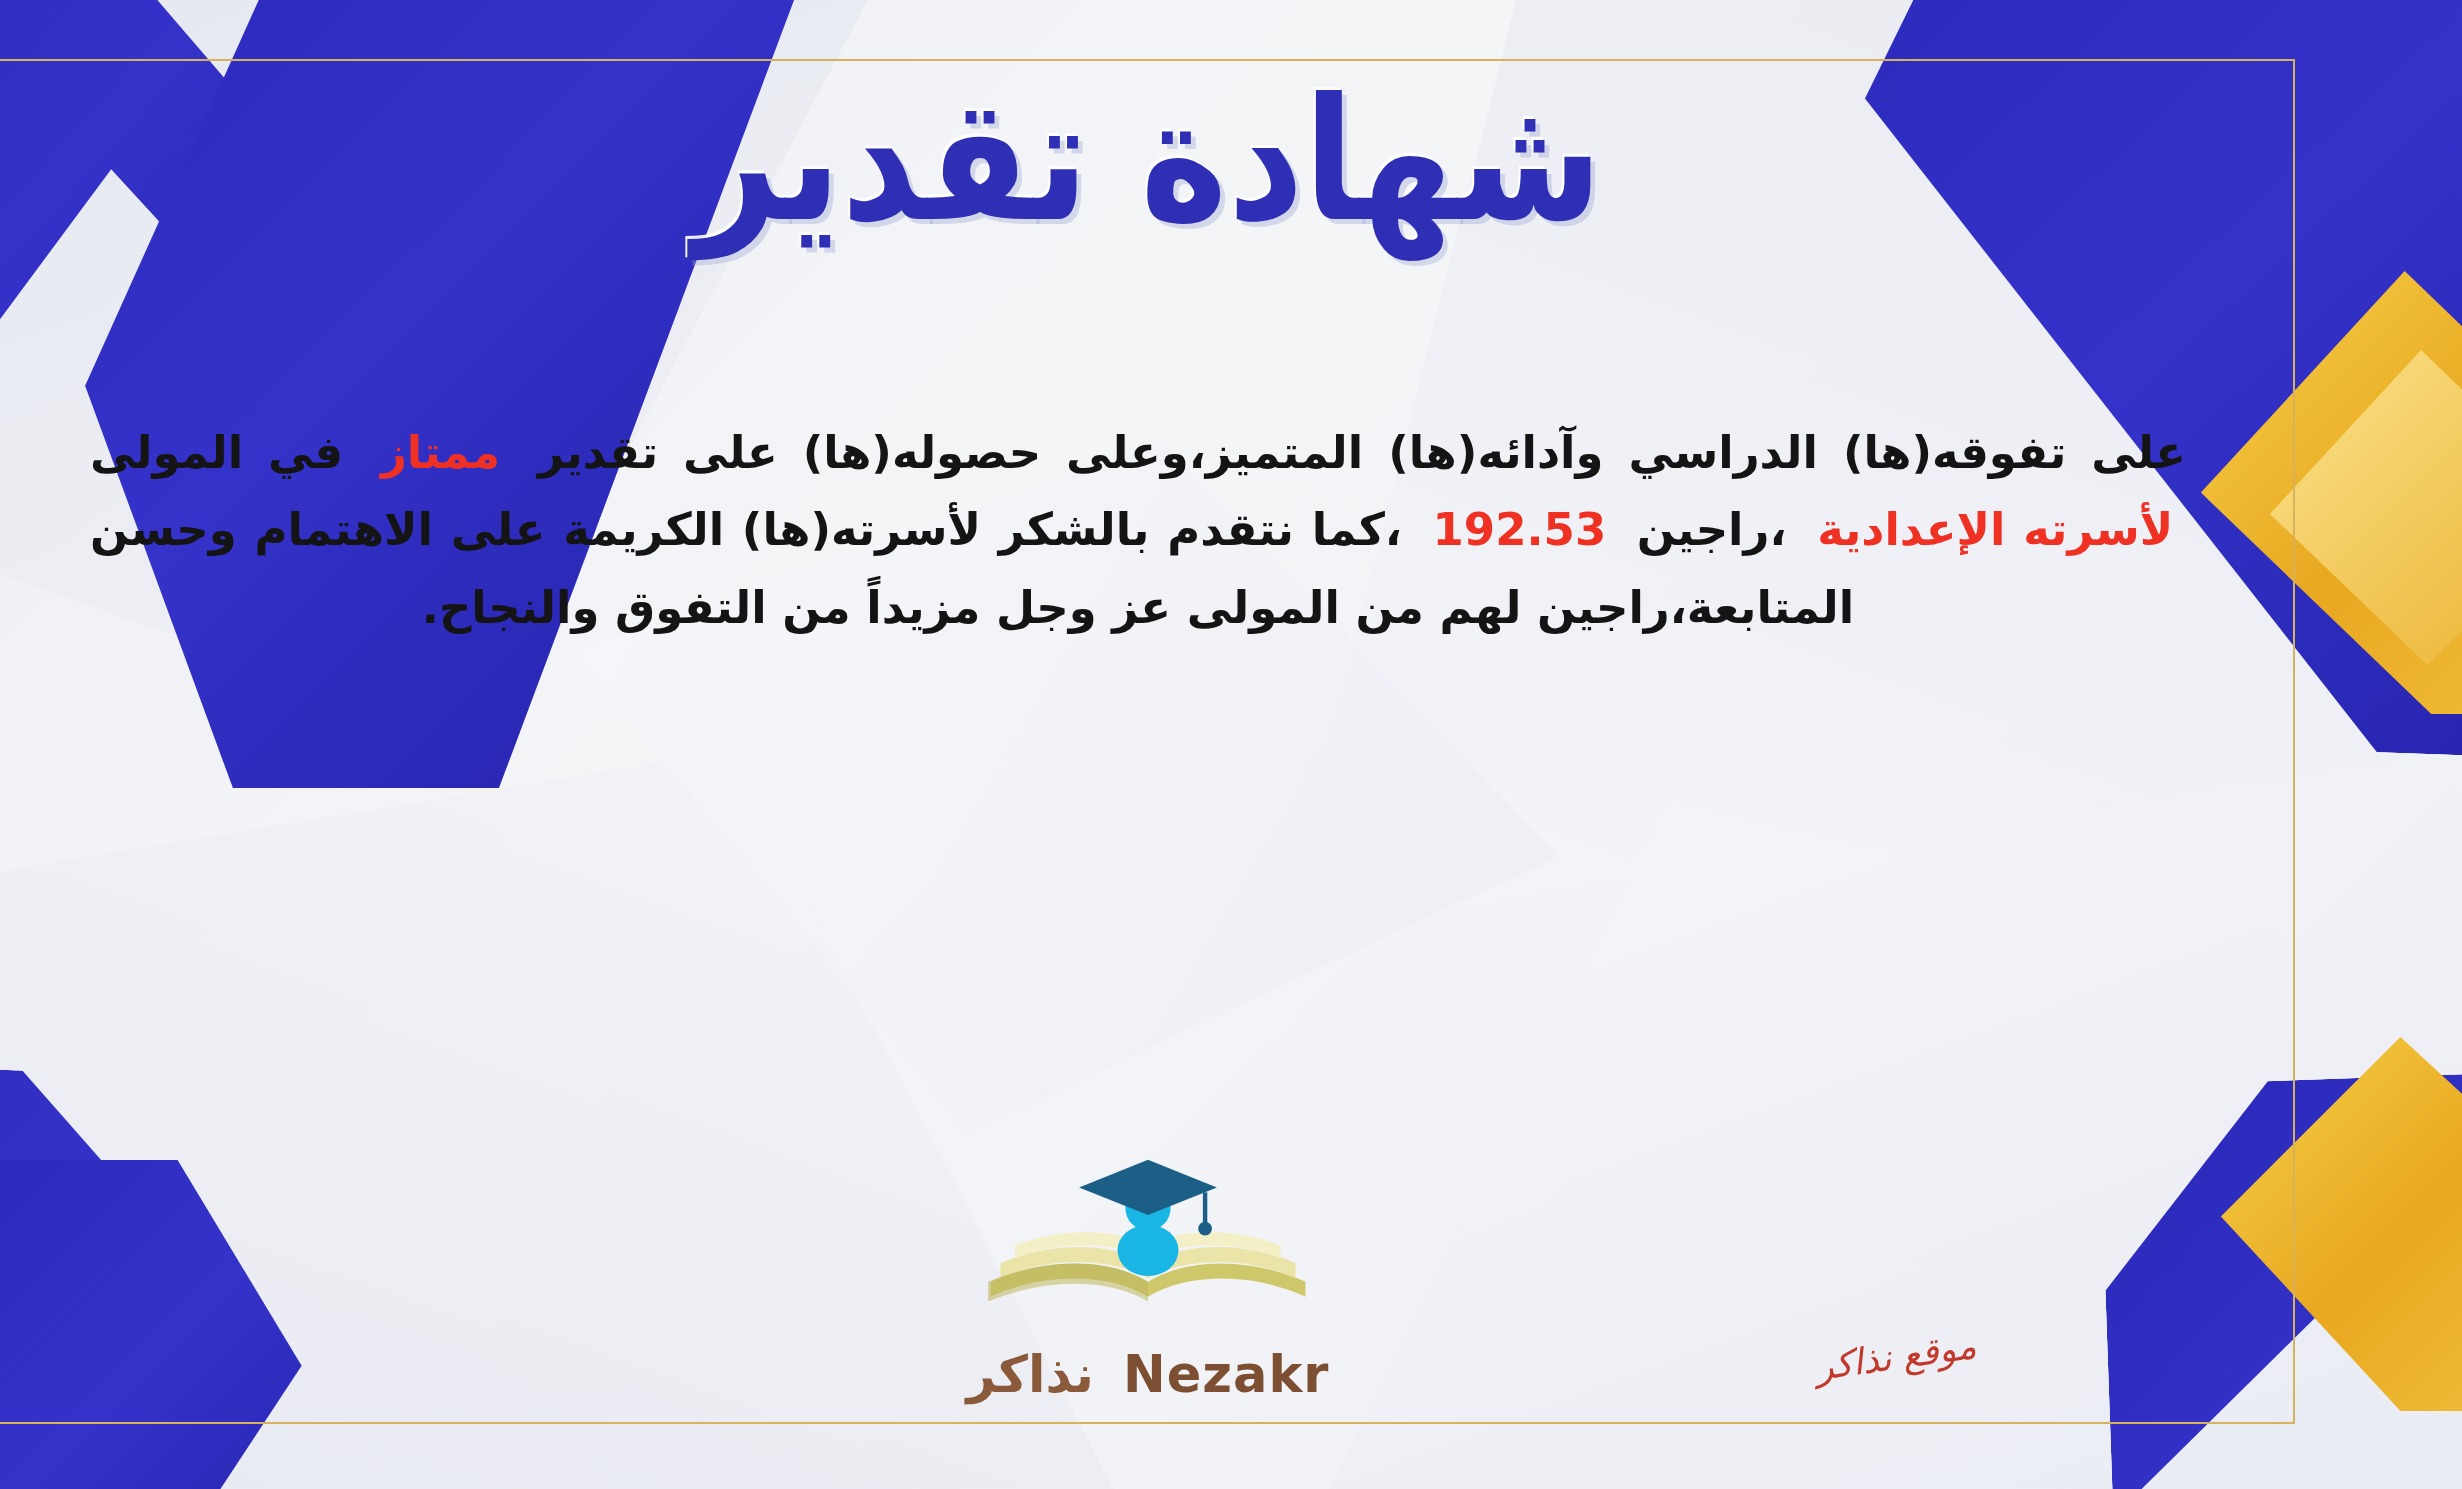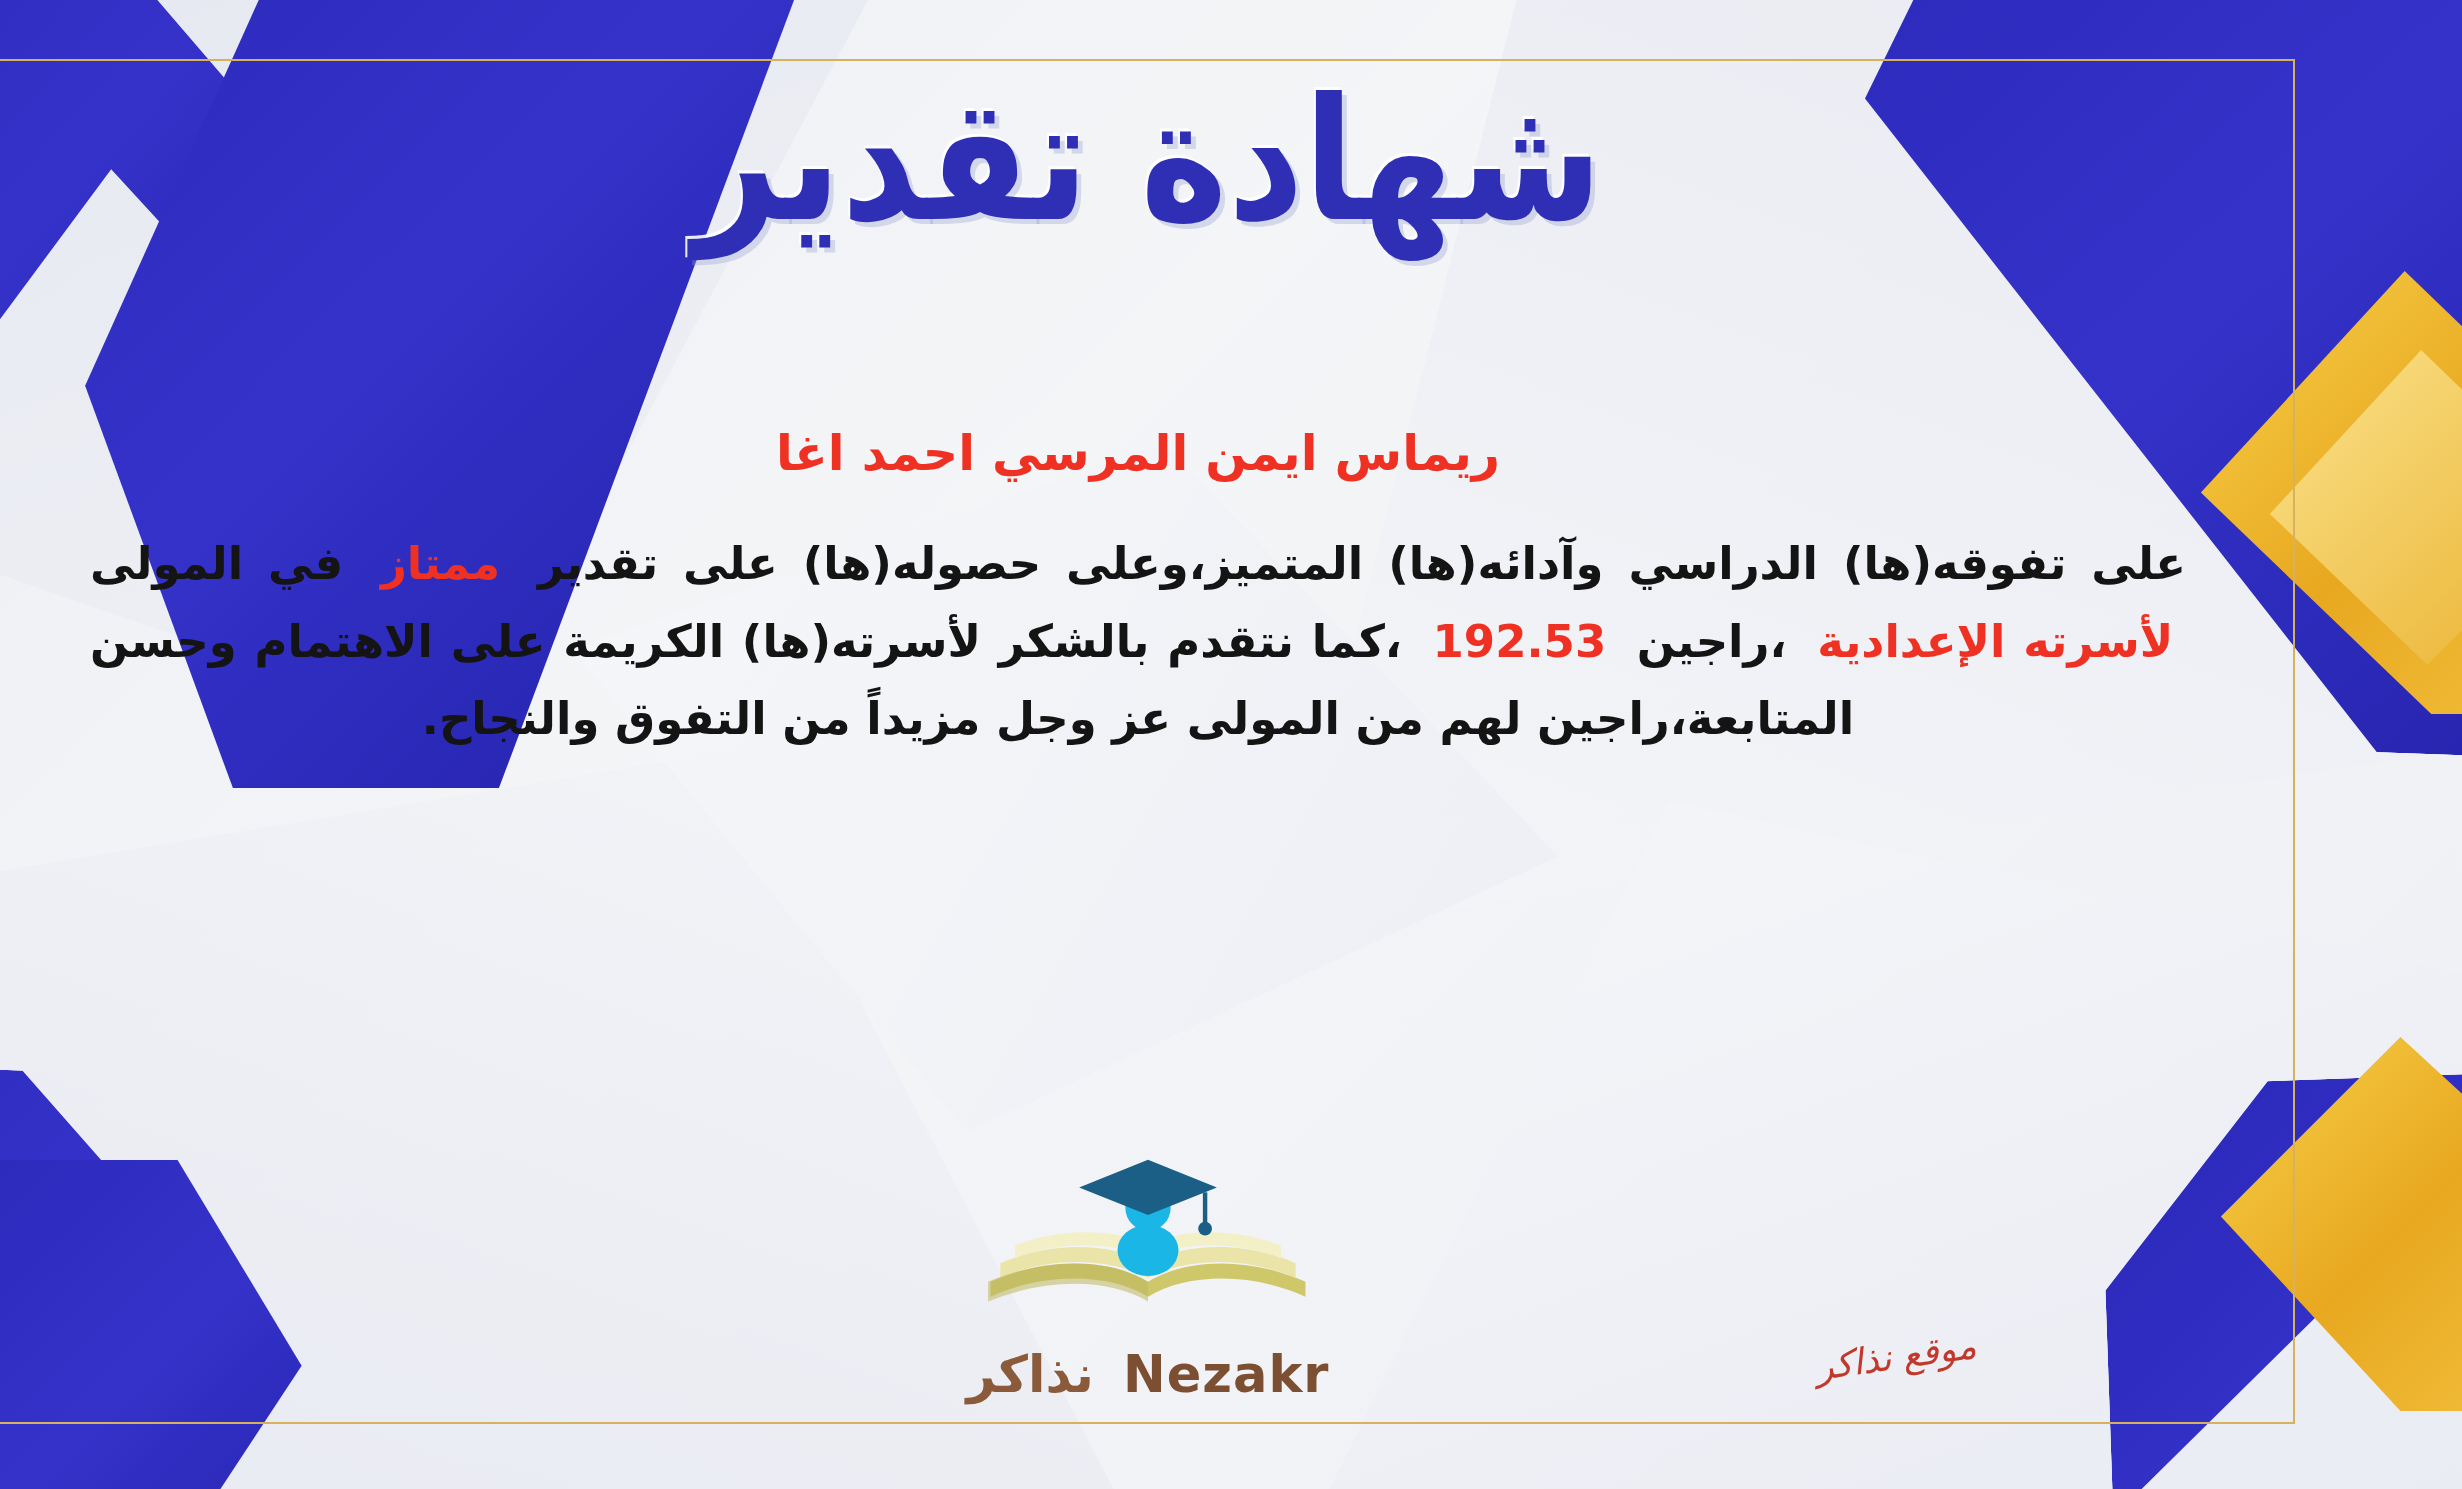--- a/index.html
+++ b/index.html
@@ -294,21 +294,20 @@
 
   <div class="frame"></div>
 
   <div class="content">
 
     <div class="title-wrap">
       <div class="title">شهادة تقدير</div>
     </div>
 
     <div class="body-block">
-      <div class="student-name">ريماس ايمن المرسي احمد اغا</div>
       <div class="paragraph">
         <span>على تفوقه(ها) الدراسي وآدائه(ها) المتميز،وعلى حصوله(ها) على تقدير</span>
         <span class="hl hl-sp">ممتاز</span>
         <span>في المولى</span>
         <span class="hl hl-sp">لأسرته الإعدادية</span>
         <span>،راجين</span>
         <span class="hl hl-sp">192.53</span>
         <span>،كما نتقدم بالشكر لأسرته(ها) الكريمة على الاهتمام وحسن المتابعة،راجين لهم من المولى عز وجل مزيداً من التفوق والنجاح.</span>
       </div>
     </div>

